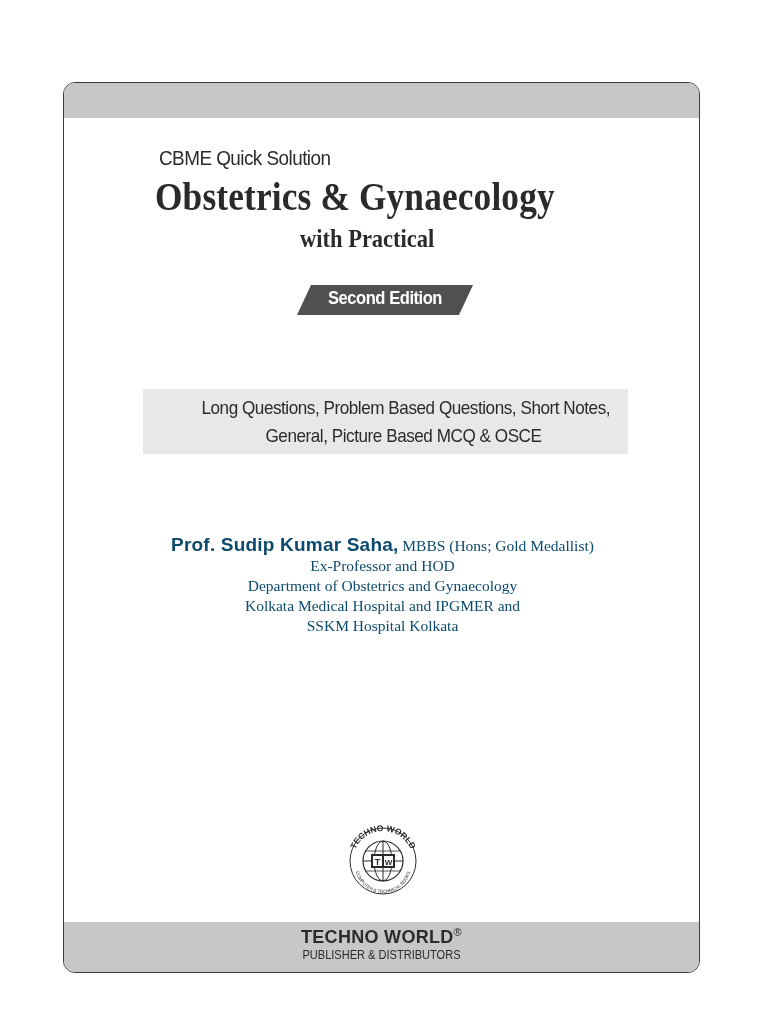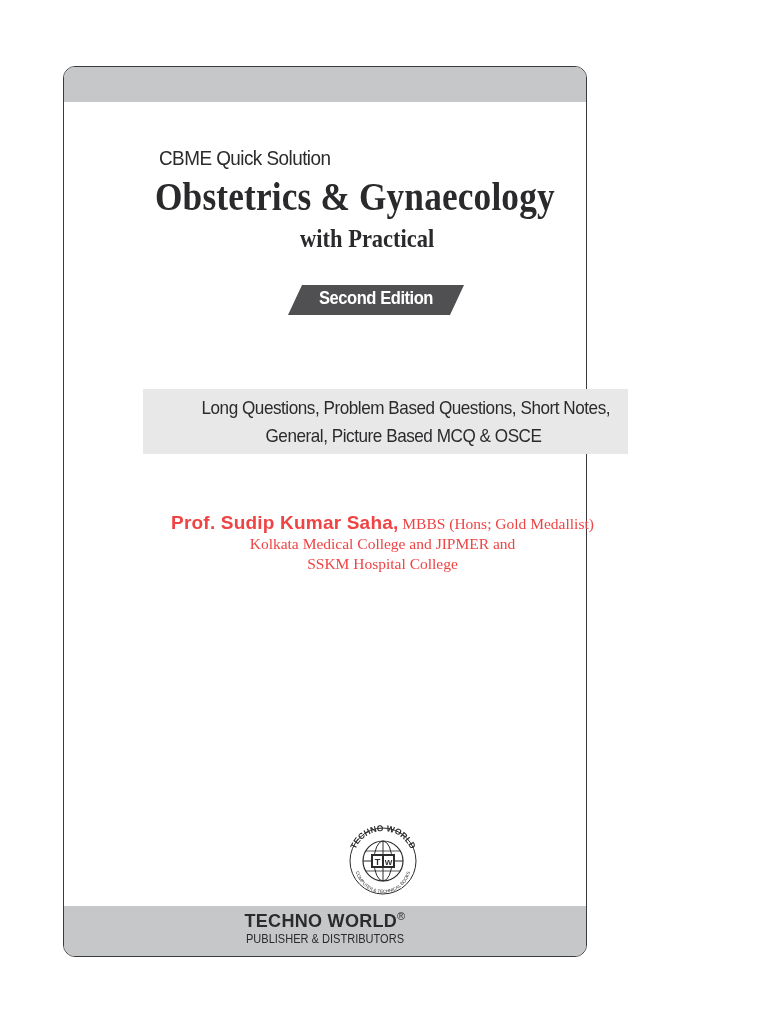--- a/index.html
+++ b/index.html
@@ -1,33 +1,33 @@
 <!DOCTYPE html>
 <html><head>
   <meta charset="utf-8">
   <style>
     html, body { margin:0; padding:0; background:#ffffff; }
     body { width:765px; height:1020px; position:relative; overflow:hidden; }
     .frame {
-      position:absolute; left:63px; top:66px; width:524px; height:891px;
+      position:absolute; left:63px; top:82px; width:637px; height:891px;
       border:1.5px solid #3a3a3c; border-radius:12px; box-sizing:border-box;
       overflow:hidden; background:#ffffff;padding-left:8px;
     }
     .top-band { position:absolute; left:0; top:0; right:0; height:35px; background:#c6c7c8; }
     .bottom-band { position:absolute; left:0; bottom:0; right:0; height:50px; background:#c6c7c8; text-align:center; }
     .abs { position:absolute; }
     .series { left:159px; top:146px; font-family:"Liberation Sans", sans-serif; font-size:21px; color:#2b2b2e; letter-spacing:-0.6px; transform:scaleX(0.9); transform-origin:left top; white-space:nowrap; }
     .title { left:155px; top:172px; font-family:"Liberation Serif", serif; font-weight:bold; font-size:41px; color:#2a2a2d; white-space:nowrap; transform:scaleX(0.86); transform-origin:left top; letter-spacing:0.2px; }
     .subtitle { left:300px; top:225px; font-family:"Liberation Serif", serif; font-weight:bold; font-size:25px; color:#2a2a2d; white-space:nowrap; transform:scaleX(0.9); transform-origin:left top; }
-    .edition { left:288px; top:285px; width:176px; height:30px; }
+    .edition { left:297px; top:285px; width:176px; height:30px; }
     .edition svg { position:absolute; left:0; top:0; }
     .edition span { position:absolute; left:0; right:0; top:3px; text-align:center; font-family:"Liberation Sans", sans-serif; font-weight:bold; font-size:18px; color:#ffffff; letter-spacing:-0.5px; transform:scaleX(0.92); }
     .content-box { left:143px; top:389px; width:485px; height:65px; background:#e8e8e8; text-align:center; font-family:"Liberation Sans", sans-serif; font-size:19px; color:#2b2b2e; line-height:28px; padding-top:5px; box-sizing:border-box; letter-spacing:-0.5px;padding-left:36px; }
     .content-box div { transform:scaleX(0.9); white-space:nowrap; }
-    .author { left:100px; top:513px; width:565px; text-align:center; font-family:"Liberation Serif", serif; font-size:15.5px; color:#ef4444; line-height:20px; }
+    .author { left:100px; top:535px; width:565px; text-align:center; font-family:"Liberation Serif", serif; font-size:15.5px; color:#0c4a6e; line-height:20px; }
     .author .name { font-family:"Liberation Sans", sans-serif; font-weight:bold; font-size:19px; letter-spacing:0.2px; }
     .logo { left:340px; top:823px; width:86px; height:72px; }
     .pub-name { display:block; margin-top:4px; font-family:"Liberation Sans", sans-serif; font-weight:bold; font-size:18px; color:#2b2b2e; letter-spacing:0.3px; }
     .pub-name sup { font-size:11px; font-weight:normal; }
     .pub-sub { display:block; font-family:"Liberation Sans", sans-serif; font-size:12px; color:#2b2b2e; margin-top:0px; transform:scaleX(0.92); }
   </style>
 </head>
 <body>
 
 <div class="frame">
@@ -49,22 +49,24 @@
   <span>Second Edition</span>
 </div>
 
 <div class="abs content-box">
   <div>Long Questions, Problem Based Questions, Short Notes,</div>
   <div>General, Picture Based MCQ &amp; OSCE</div>
 </div>
 
 <div class="abs author">
   <div><span class="name">Prof. Sudip Kumar Saha,</span><span> MBBS (Hons; Gold Medallist)</span></div>
-  <div>Kolkata Medical College and JIPMER and</div>
-  <div>SSKM Hospital College</div>
+  <div>Ex-Professor and HOD</div>
+  <div>Department of Obstetrics and Gynaecology</div>
+  <div>Kolkata Medical Hospital and IPGMER and</div>
+  <div>SSKM Hospital Kolkata</div>
 </div>
 
 <div class="abs logo">
   <svg width="86" height="72" viewBox="0 0 86 72">
     <defs>
       <path id="ringTop" d="M13,38 A30,30 0 0 1 73,38"></path>
       <path id="ringBot" d="M15,42 A28,28 0 0 0 71,42"></path>
     </defs>
     <circle cx="43" cy="38" r="33" fill="none" stroke="#2b2b2e" stroke-width="1"></circle>
     <circle cx="43" cy="38" r="20" fill="none" stroke="#2b2b2e" stroke-width="1.2"></circle>

